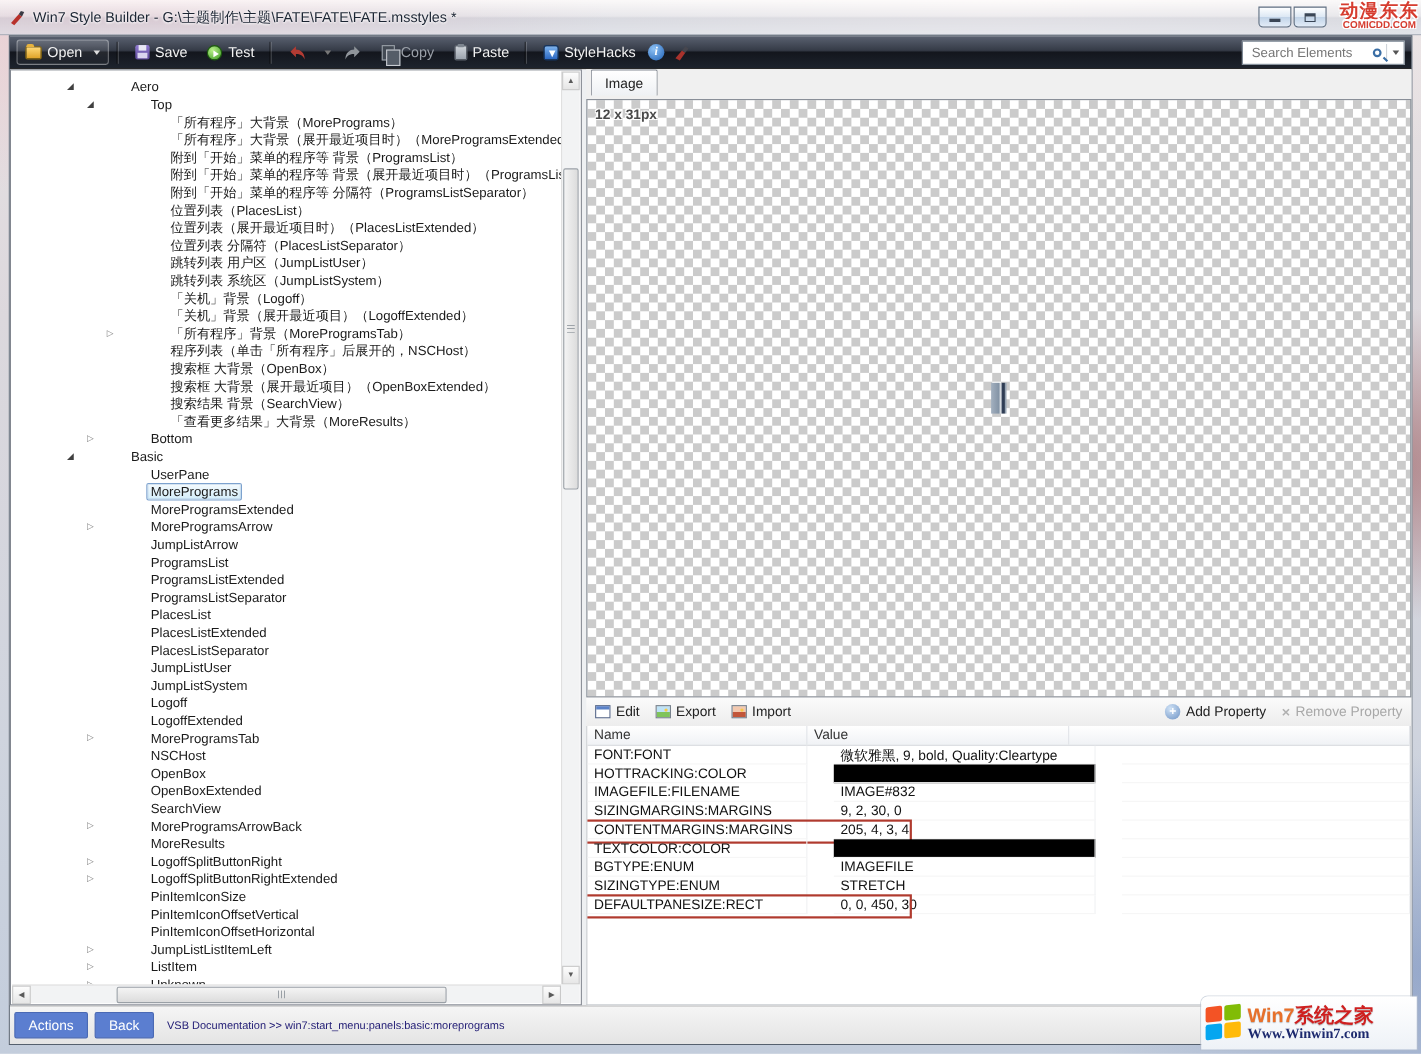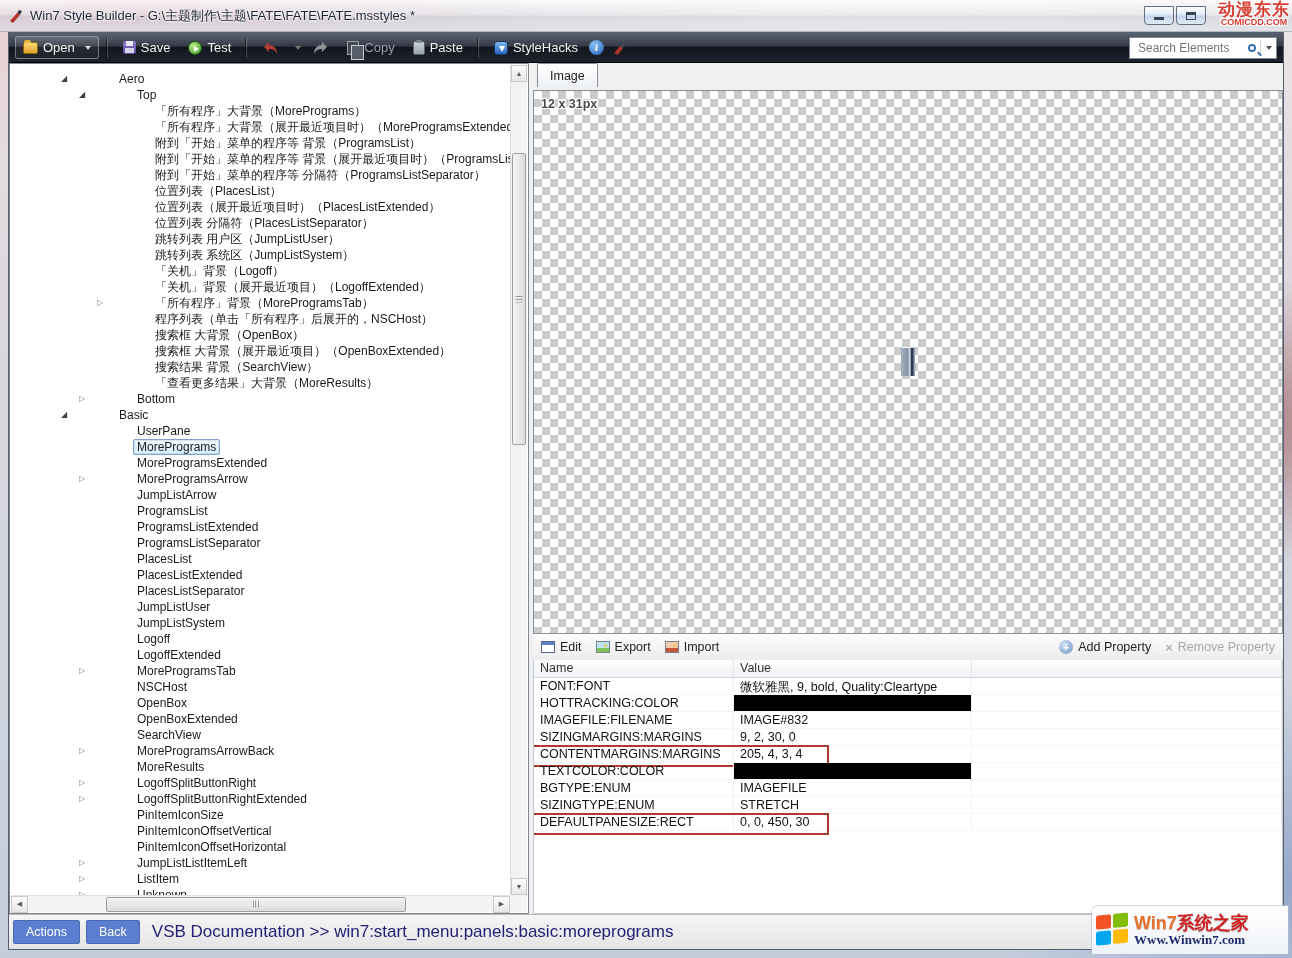--- a/index.html
+++ b/index.html
@@ -115,31 +115,31 @@
   .ic-pic.red{background:linear-gradient(180deg,#f3c9b0 55%,#c2563a 55%);}
   .ic-addprop{width:14px;height:14px;border-radius:50%;background:radial-gradient(circle at 35% 30%,#cfe2f6,#6f93c4);
     color:#fff;font-weight:bold;font-size:11px;line-height:14px;text-align:center;}
   .ic-removex{color:#b0b0b0;font-weight:bold;font-size:13px;}
 
   
   .grid{position:relative;height:254px;flex:0 0 254px;background:#fff;border:1px solid #c5c9ce;border-top:none;overflow:hidden;font-size:12.5px;}
   .grid-header{display:grid;grid-template-columns:200px 238px 1fr;height:18px;
     background:linear-gradient(180deg,#ffffff,#f0f2f5);border-bottom:1px solid #d5d8dc;color:#333;}
   .grid-header>div{padding:1px 6px;border-right:1px solid #e1e4e8;}
-  .prop-row{position:relative;display:grid;grid-template-columns:200px 238px 1fr;height:17px;}
+  .prop-row{position:relative;display:grid;grid-template-columns:200px 238px 1fr;height:17px;gap:24px;}
   .prop-row .cell{padding:1px 6px;border-right:1px solid #f0f1f3;border-bottom:1px solid #f6f6f6;white-space:nowrap;overflow:hidden;color:#111;}
   .prop-row .cell.swatch{padding:0;}
   .prop-row.highlighted::after{content:"";position:absolute;left:-7px;top:-1px;width:298px;height:18px;
     border:2px solid var(--highlight,#b03a2e);pointer-events:none;}
 
   
   .statusbar{height:35px;flex:0 0 35px;display:flex;align-items:center;gap:6px;padding:0 4px;
     background:linear-gradient(180deg,#f5f5f5,#e4e4e4);border-top:1px solid #b7b7b7;}
   .sbtn{background:var(--accent_blue,#5b7ed0);color:#fff;font-size:12.5px;padding:4px 12px;border-radius:2px;border:1px solid #4a69b4;}
-  .status-text{font-size:17px;color:#252077;margin-left:6px;white-space:nowrap;}
+  .status-text{font-size:10px;color:#252077;margin-left:6px;white-space:nowrap;}
 
   
   .wm-bottom{position:absolute;right:4px;bottom:4px;width:196px;height:48px;background:linear-gradient(180deg,#ffffff,#eef2f7);
     border-radius:6px 0 0 0;display:flex;align-items:center;padding:2px 6px 2px 4px;z-index:60;box-shadow:0 0 0 1px rgba(180,190,205,.6);}
   .flag{position:relative;width:34px;height:32px;flex:0 0 34px;transform:skewY(-6deg);margin-right:4px;}
   .flag i{position:absolute;width:15px;height:14px;border-radius:2px;}
   .flag .f1{left:0;top:0;}.flag .f2{left:17px;top:0;}.flag .f3{left:0;top:16px;}.flag .f4{left:17px;top:16px;}
   .wm-b-text{line-height:1.05;}
   .wm-brand{font-size:18px;font-weight:bold;white-space:nowrap;}
   .wm-brand .p1{color:#e8702a;text-shadow:0 1px 1px rgba(0,0,0,.25);}

